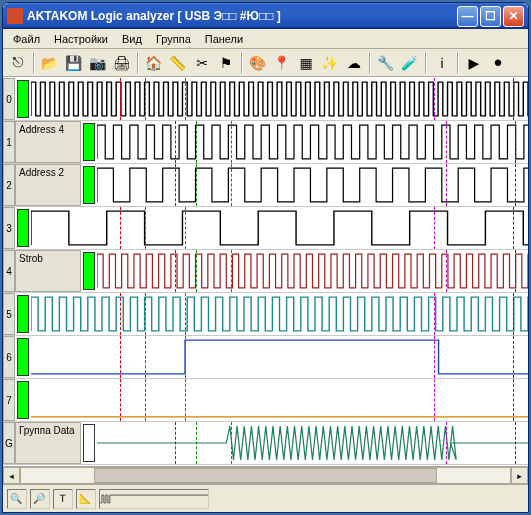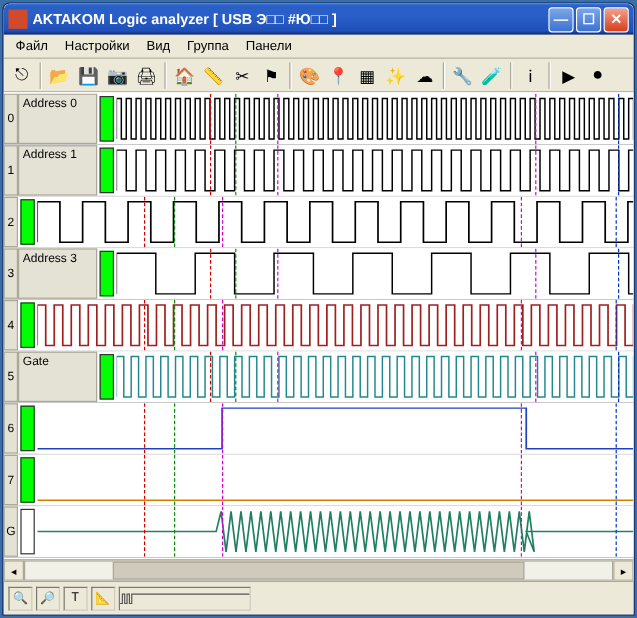--- a/index.html
+++ b/index.html
@@ -216,104 +216,103 @@
       <div class="tbtn">ℹ</div>
       <div class="tsep"></div>
       <div class="tbtn">▶</div>
       <div class="tbtn">⏺</div>
     </div>
 
   <div class="workarea">
     <div class="channels" id="channels">
         <div class="channel-row">
           <div class="ch-num">0</div>
-          <div class="ch-label">Address 0</div>
           <div class="ch-color" style="background: rgb(0, 255, 0);"></div>
           <div class="ch-wave">
             <svg class="wave" viewBox="0 0 420 41" preserveAspectRatio="none">
               <path d="M0 37 L0 37 L0 4 L4 4 L4 37 L8 37 L8 4 L12 4 L12 37 L16 37 L16 4 L20 4 L20 37 L24 37 L24 4 L28 4 L28 37 L32 37 L32 4 L36 4 L36 37 L40 37 L40 4 L44 4 L44 37 L48 37 L48 4 L52 4 L52 37 L56 37 L56 4 L60 4 L60 37 L64 37 L64 4 L68 4 L68 37 L72 37 L72 4 L76 4 L76 37 L80 37 L80 4 L84 4 L84 37 L88 37 L88 4 L92 4 L92 37 L96 37 L96 4 L100 4 L100 37 L104 37 L104 4 L108 4 L108 37 L112 37 L112 4 L116 4 L116 37 L120 37 L120 4 L124 4 L124 37 L128 37 L128 4 L132 4 L132 37 L136 37 L136 4 L140 4 L140 37 L144 37 L144 4 L148 4 L148 37 L152 37 L152 4 L156 4 L156 37 L160 37 L160 4 L164 4 L164 37 L168 37 L168 4 L172 4 L172 37 L176 37 L176 4 L180 4 L180 37 L184 37 L184 4 L188 4 L188 37 L192 37 L192 4 L196 4 L196 37 L200 37 L200 4 L204 4 L204 37 L208 37 L208 4 L212 4 L212 37 L216 37 L216 4 L220 4 L220 37 L224 37 L224 4 L228 4 L228 37 L232 37 L232 4 L236 4 L236 37 L240 37 L240 4 L244 4 L244 37 L248 37 L248 4 L252 4 L252 37 L256 37 L256 4 L260 4 L260 37 L264 37 L264 4 L268 4 L268 37 L272 37 L272 4 L276 4 L276 37 L280 37 L280 4 L284 4 L284 37 L288 37 L288 4 L292 4 L292 37 L296 37 L296 4 L300 4 L300 37 L304 37 L304 4 L308 4 L308 37 L312 37 L312 4 L316 4 L316 37 L320 37 L320 4 L324 4 L324 37 L328 37 L328 4 L332 4 L332 37 L336 37 L336 4 L340 4 L340 37 L344 37 L344 4 L348 4 L348 37 L352 37 L352 4 L356 4 L356 37 L360 37 L360 4 L364 4 L364 37 L368 37 L368 4 L372 4 L372 37 L376 37 L376 4 L380 4 L380 37 L384 37 L384 4 L388 4 L388 37 L392 37 L392 4 L396 4 L396 37 L400 37 L400 4 L404 4 L404 37 L408 37 L408 4 L412 4 L412 37 L416 37 L416 4 L420 4 L420 37 L424 37 L424 4" fill="none" stroke="#000000" stroke-width="1.2"></path>
             </svg>
             <div class="cursor-overlay">
               <div class="vcur red" style="left: 18%;"></div>
               <div class="vcur green" style="left: 23%;"></div>
               <div class="vcur mag" style="left: 31%;"></div>
               <div class="vcur mag" style="left: 81%;"></div>
               <div class="vcur blue" style="left: 97%;"></div>
             </div>
           </div>
         </div>
         <div class="channel-row">
           <div class="ch-num">1</div>
-          <div class="ch-label">Address 1</div>
+          <div class="ch-label">Address 4</div>
           <div class="ch-color" style="background: rgb(0, 255, 0);"></div>
           <div class="ch-wave">
             <svg class="wave" viewBox="0 0 420 41" preserveAspectRatio="none">
               <path d="M0 37 L0 37 L0 4 L8 4 L8 37 L16 37 L16 4 L24 4 L24 37 L32 37 L32 4 L40 4 L40 37 L48 37 L48 4 L56 4 L56 37 L64 37 L64 4 L72 4 L72 37 L80 37 L80 4 L88 4 L88 37 L96 37 L96 4 L104 4 L104 37 L112 37 L112 4 L120 4 L120 37 L128 37 L128 4 L136 4 L136 37 L144 37 L144 4 L152 4 L152 37 L160 37 L160 4 L168 4 L168 37 L176 37 L176 4 L184 4 L184 37 L192 37 L192 4 L200 4 L200 37 L208 37 L208 4 L216 4 L216 37 L224 37 L224 4 L232 4 L232 37 L240 37 L240 4 L248 4 L248 37 L256 37 L256 4 L264 4 L264 37 L272 37 L272 4 L280 4 L280 37 L288 37 L288 4 L296 4 L296 37 L304 37 L304 4 L312 4 L312 37 L320 37 L320 4 L328 4 L328 37 L336 37 L336 4 L344 4 L344 37 L352 37 L352 4 L360 4 L360 37 L368 37 L368 4 L376 4 L376 37 L384 37 L384 4 L392 4 L392 37 L400 37 L400 4 L408 4 L408 37 L416 37 L416 4 L424 4 L424 37 L432 37 L432 4" fill="none" stroke="#000000" stroke-width="1.2"></path>
             </svg>
             <div class="cursor-overlay">
               <div class="vcur red" style="left: 18%;"></div>
               <div class="vcur green" style="left: 23%;"></div>
               <div class="vcur mag" style="left: 31%;"></div>
               <div class="vcur mag" style="left: 81%;"></div>
               <div class="vcur blue" style="left: 97%;"></div>
             </div>
           </div>
         </div>
         <div class="channel-row">
           <div class="ch-num">2</div>
+          <div class="ch-label">Address 2</div>
           <div class="ch-color" style="background: rgb(0, 255, 0);"></div>
           <div class="ch-wave">
             <svg class="wave" viewBox="0 0 420 41" preserveAspectRatio="none">
               <path d="M0 37 L0 37 L0 4 L16 4 L16 37 L32 37 L32 4 L48 4 L48 37 L64 37 L64 4 L80 4 L80 37 L96 37 L96 4 L112 4 L112 37 L128 37 L128 4 L144 4 L144 37 L160 37 L160 4 L176 4 L176 37 L192 37 L192 4 L208 4 L208 37 L224 37 L224 4 L240 4 L240 37 L256 37 L256 4 L272 4 L272 37 L288 37 L288 4 L304 4 L304 37 L320 37 L320 4 L336 4 L336 37 L352 37 L352 4 L368 4 L368 37 L384 37 L384 4 L400 4 L400 37 L416 37 L416 4 L432 4 L432 37 L448 37 L448 4" fill="none" stroke="#000000" stroke-width="1.2"></path>
             </svg>
             <div class="cursor-overlay">
               <div class="vcur red" style="left: 18%;"></div>
               <div class="vcur green" style="left: 23%;"></div>
               <div class="vcur mag" style="left: 31%;"></div>
               <div class="vcur mag" style="left: 81%;"></div>
               <div class="vcur blue" style="left: 97%;"></div>
             </div>
           </div>
         </div>
         <div class="channel-row">
           <div class="ch-num">3</div>
-          <div class="ch-label">Address 3</div>
           <div class="ch-color" style="background: rgb(0, 255, 0);"></div>
           <div class="ch-wave">
             <svg class="wave" viewBox="0 0 420 41" preserveAspectRatio="none">
               <path d="M0 37 L0 37 L0 4 L32 4 L32 37 L64 37 L64 4 L96 4 L96 37 L128 37 L128 4 L160 4 L160 37 L192 37 L192 4 L224 4 L224 37 L256 37 L256 4 L288 4 L288 37 L320 37 L320 4 L352 4 L352 37 L384 37 L384 4 L416 4 L416 37 L448 37 L448 4 L480 4 L480 37" fill="none" stroke="#000000" stroke-width="1.2"></path>
             </svg>
             <div class="cursor-overlay">
               <div class="vcur red" style="left: 18%;"></div>
               <div class="vcur green" style="left: 23%;"></div>
               <div class="vcur mag" style="left: 31%;"></div>
               <div class="vcur mag" style="left: 81%;"></div>
               <div class="vcur blue" style="left: 97%;"></div>
             </div>
           </div>
         </div>
         <div class="channel-row">
           <div class="ch-num">4</div>
+          <div class="ch-label">Strob</div>
           <div class="ch-color" style="background: rgb(0, 255, 0);"></div>
           <div class="ch-wave">
             <svg class="wave" viewBox="0 0 420 41" preserveAspectRatio="none">
               <path d="M0 37 L0 37 L0 4 L6 4 L6 37 L12 37 L12 4 L18 4 L18 37 L24 37 L24 4 L30 4 L30 37 L36 37 L36 4 L42 4 L42 37 L48 37 L48 4 L54 4 L54 37 L60 37 L60 4 L66 4 L66 37 L72 37 L72 4 L78 4 L78 37 L84 37 L84 4 L90 4 L90 37 L96 37 L96 4 L102 4 L102 37 L108 37 L108 4 L114 4 L114 37 L120 37 L120 4 L126 4 L126 37 L132 37 L132 4 L138 4 L138 37 L144 37 L144 4 L150 4 L150 37 L156 37 L156 4 L162 4 L162 37 L168 37 L168 4 L174 4 L174 37 L180 37 L180 4 L186 4 L186 37 L192 37 L192 4 L198 4 L198 37 L204 37 L204 4 L210 4 L210 37 L216 37 L216 4 L222 4 L222 37 L228 37 L228 4 L234 4 L234 37 L240 37 L240 4 L246 4 L246 37 L252 37 L252 4 L258 4 L258 37 L264 37 L264 4 L270 4 L270 37 L276 37 L276 4 L282 4 L282 37 L288 37 L288 4 L294 4 L294 37 L300 37 L300 4 L306 4 L306 37 L312 37 L312 4 L318 4 L318 37 L324 37 L324 4 L330 4 L330 37 L336 37 L336 4 L342 4 L342 37 L348 37 L348 4 L354 4 L354 37 L360 37 L360 4 L366 4 L366 37 L372 37 L372 4 L378 4 L378 37 L384 37 L384 4 L390 4 L390 37 L396 37 L396 4 L402 4 L402 37 L408 37 L408 4 L414 4 L414 37 L420 37 L420 4 L426 4 L426 37" fill="none" stroke="#a02020" stroke-width="1.2"></path>
             </svg>
             <div class="cursor-overlay">
               <div class="vcur red" style="left: 18%;"></div>
               <div class="vcur green" style="left: 23%;"></div>
               <div class="vcur mag" style="left: 31%;"></div>
               <div class="vcur mag" style="left: 81%;"></div>
               <div class="vcur blue" style="left: 97%;"></div>
             </div>
           </div>
         </div>
         <div class="channel-row">
           <div class="ch-num">5</div>
-          <div class="ch-label">Gate</div>
           <div class="ch-color" style="background: rgb(0, 255, 0);"></div>
           <div class="ch-wave">
             <svg class="wave" viewBox="0 0 420 41" preserveAspectRatio="none">
               <path d="M0 37 L0 37 L0 4 L6 4 L6 37 L12 37 L12 4 L18 4 L18 37 L24 37 L24 4 L30 4 L30 37 L36 37 L36 4 L42 4 L42 37 L48 37 L48 4 L54 4 L54 37 L60 37 L60 4 L66 4 L66 37 L72 37 L72 4 L78 4 L78 37 L84 37 L84 4 L90 4 L90 37 L96 37 L96 4 L102 4 L102 37 L108 37 L108 4 L114 4 L114 37 L120 37 L120 4 L126 4 L126 37 L132 37 L132 4 L138 4 L138 37 L144 37 L144 4 L150 4 L150 37 L156 37 L156 4 L162 4 L162 37 L168 37 L168 4 L174 4 L174 37 L180 37 L180 4 L186 4 L186 37 L192 37 L192 4 L198 4 L198 37 L204 37 L204 4 L210 4 L210 37 L216 37 L216 4 L222 4 L222 37 L228 37 L228 4 L234 4 L234 37 L240 37 L240 4 L246 4 L246 37 L252 37 L252 4 L258 4 L258 37 L264 37 L264 4 L270 4 L270 37 L276 37 L276 4 L282 4 L282 37 L288 37 L288 4 L294 4 L294 37 L300 37 L300 4 L306 4 L306 37 L312 37 L312 4 L318 4 L318 37 L324 37 L324 4 L330 4 L330 37 L336 37 L336 4 L342 4 L342 37 L348 37 L348 4 L354 4 L354 37 L360 37 L360 4 L366 4 L366 37 L372 37 L372 4 L378 4 L378 37 L384 37 L384 4 L390 4 L390 37 L396 37 L396 4 L402 4 L402 37 L408 37 L408 4 L414 4 L414 37 L420 37 L420 4 L426 4 L426 37" fill="none" stroke="#208890" stroke-width="1.2"></path>
             </svg>
             <div class="cursor-overlay">
               <div class="vcur red" style="left: 18%;"></div>
               <div class="vcur green" style="left: 23%;"></div>
               <div class="vcur mag" style="left: 31%;"></div>
               <div class="vcur mag" style="left: 81%;"></div>
@@ -348,20 +347,21 @@
               <div class="vcur red" style="left: 18%;"></div>
               <div class="vcur green" style="left: 23%;"></div>
               <div class="vcur mag" style="left: 31%;"></div>
               <div class="vcur mag" style="left: 81%;"></div>
               <div class="vcur blue" style="left: 97%;"></div>
             </div>
           </div>
         </div>
         <div class="channel-row">
           <div class="ch-num">G</div>
+          <div class="ch-label">Группа Data</div>
           <div class="ch-color" style="background: rgb(255, 255, 255);"></div>
           <div class="ch-wave">
             <svg class="wave" viewBox="0 0 420 41" preserveAspectRatio="none">
               <path d="M0 20.5 L126 20.5 L129.5 4 L133 37 L136.5 4 L140 37 L143.5 4 L147 37 L150.5 4 L154 37 L157.5 4 L161 37 L164.5 4 L168 37 L171.5 4 L175 37 L178.5 4 L182 37 L185.5 4 L189 37 L192.5 4 L196 37 L199.5 4 L203 37 L206.5 4 L210 37 L213.5 4 L217 37 L220.5 4 L224 37 L227.5 4 L231 37 L234.5 4 L238 37 L241.5 4 L245 37 L248.5 4 L252 37 L255.5 4 L259 37 L262.5 4 L266 37 L269.5 4 L273 37 L276.5 4 L280 37 L283.5 4 L287 37 L290.5 4 L294 37 L297.5 4 L301 37 L304.5 4 L308 37 L311.5 4 L315 37 L318.5 4 L322 37 L325.5 4 L329 37 L332.5 4 L336 37 L339.5 4 L343 37 L346.5 4 L350 37 L344.4 20.5 L420 20.5" fill="none" stroke="#208060" stroke-width="1.2"></path>
             </svg>
             <div class="cursor-overlay">
               <div class="vcur red" style="left: 18%;"></div>
               <div class="vcur green" style="left: 23%;"></div>
               <div class="vcur mag" style="left: 31%;"></div>
               <div class="vcur mag" style="left: 81%;"></div>

